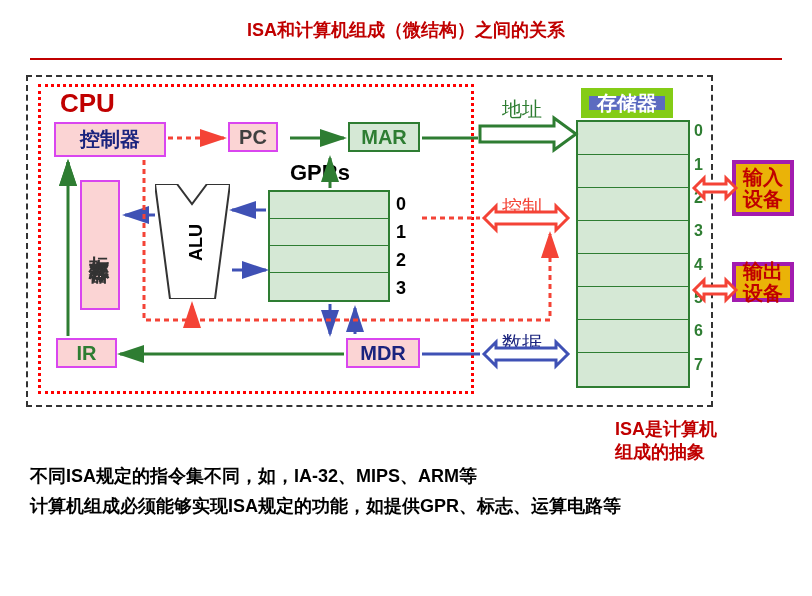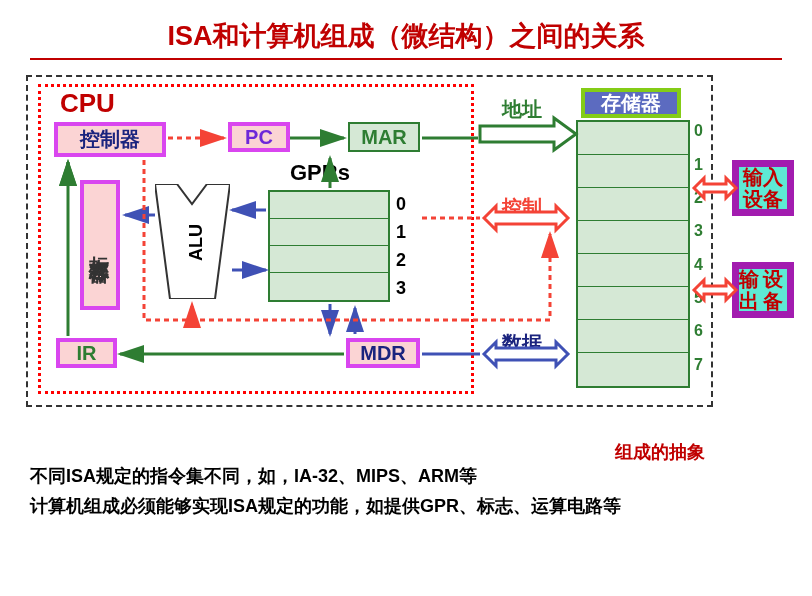--- a/index.html
+++ b/index.html
@@ -1,47 +1,47 @@
 <!DOCTYPE html>
 <html><head>
 <meta charset="utf-8">
 <style>
 *{box-sizing:border-box;margin:0;padding:0}
 body{width:812px;height:596px;background:#fff;font-family:"Microsoft YaHei",Arial,sans-serif;position:relative;overflow:hidden}
-.title{position:absolute;top:18px;left:0;right:0;text-align:center;color:#c00000;font-size:27px;font-weight:bold}
+.title{position:absolute;top:18px;left:0;right:0;text-align:center;color:#c00000;font-size:18px;font-weight:bold}
 .title-underline{position:absolute;top:58px;left:30px;right:30px;height:2px;background:#c00000}
 .outer-box{position:absolute;top:75px;left:26px;width:687px;height:332px;border:2px dashed #333}
 .cpu-box{position:absolute;top:84px;left:38px;width:436px;height:310px;border:3px dotted #f00}
 .cpu-label{position:absolute;top:88px;left:60px;color:#c00000;font-size:26px;font-weight:bold}
 .block{position:absolute;display:flex;align-items:center;justify-content:center;font-weight:bold;font-size:20px}
-.pink-block{background:#fbd4d4;border:4px solid #d946ef}
+.pink-block{background:#fbd4d4;border:2px solid #d946ef}
 .green-block{background:#d5e8d5;border:2px solid #2e7d32}
-.purple-block{background:#5eead4;border:7px solid #a21caf}
+.purple-block{background:#eab308;border:4px solid #a21caf}
 .controller{top:122px;left:54px;width:112px;height:35px;color:#1a237e}
-.pc{top:122px;left:228px;width:62px;height:30px;color:#6d28d9}
+.pc{top:122px;left:228px;width:50px;height:30px;color:#404040}
 .mar{top:122px;left:348px;width:72px;height:30px;color:#2e7d32}
 .flags{top:180px;left:80px;width:40px;height:130px;color:#333;writing-mode:vertical-lr;letter-spacing:2px}
 .alu{position:absolute;top:184px;left:155px;width:75px;height:115px}
 .alu svg{width:100%;height:100%}
 .alu-label{position:absolute;top:232px;left:178px;transform:rotate(-90deg);font-weight:bold;font-size:18px}
 .gprs-label{position:absolute;top:160px;left:290px;font-weight:bold;font-size:22px}
 .gprs{position:absolute;top:190px;left:268px;width:122px;height:112px;border:2px solid #2e7d32;background:#d5e8d5}
 .gprs-row{height:25%;border-bottom:1px solid #2e7d32}
 .gprs-row:last-child{border-bottom:none}
 .gprs-num{position:absolute;left:396px;font-weight:bold;font-size:18px}
 .ir{top:338px;left:56px;width:61px;height:30px;color:#2e7d32}
 .mdr{top:338px;left:346px;width:74px;height:30px;color:#1a237e}
-.memory-label{top:88px;left:581px;width:100px;height:30px;color:#fff;background:#5c6bc0;border:4px solid #84cc16}
+.memory-label{top:88px;left:581px;width:92px;height:30px;color:#fff;background:#5c6bc0;border:8px solid #84cc16}
 .memory{position:absolute;top:120px;left:576px;width:114px;height:268px;border:2px solid #2e7d32;background:#d5e8d5}
 .mem-row{height:12.5%;border-bottom:1px solid #2e7d32}
 .mem-row:last-child{border-bottom:none}
 .mem-num{position:absolute;left:694px;font-weight:bold;font-size:16px;color:#2e7d32}
 .input-dev{top:160px;left:732px;width:62px;height:56px;color:#c00000;flex-direction:column;line-height:1.1}
-.output-dev{top:262px;left:732px;width:62px;height:56px;color:#c00000;flex-direction:row;line-height:1.1}
-.arrow-label{position:absolute;font-weight:bold;font-size:20px}
+.output-dev{top:262px;left:732px;width:62px;height:40px;color:#c00000;flex-direction:column;line-height:1.1}
+.arrow-label{position:absolute;font-weight:normal;font-size:20px}
 .addr-label{top:96px;left:502px;color:#2e7d32}
 .ctrl-label{top:194px;left:502px;color:#f44336}
 .data-label{top:330px;left:502px;color:#1a237e}
 .isa-note{position:absolute;top:418px;left:615px;color:#c00000;font-weight:bold;font-size:18px;line-height:1.3}
 .body-text{position:absolute;top:462px;left:30px;right:30px;font-weight:bold;font-size:18px;line-height:1.65}
 
 .svg-overlay{position:absolute;top:0;left:0;width:812px;height:596px;pointer-events:none}
 </style>
 </head>
 <body>
@@ -162,20 +162,20 @@
 
 <line x1="422" y1="354" x2="480" y2="354" stroke="#3f51b5" stroke-width="3"></line>
 <line x1="422" y1="138" x2="478" y2="138" stroke="#2e7d32" stroke-width="3"></line>
 <line x1="422" y1="218" x2="480" y2="218" stroke="#f44336" stroke-width="3" stroke-dasharray="5,4"></line>
 
 <polygon points="694,188 704,178 704,184 726,184 726,178 736,188 726,198 726,192 704,192 704,198" fill="#fff" stroke="#f44336" stroke-width="3"></polygon>
 <polygon points="694,290 704,280 704,286 726,286 726,280 736,290 726,300 726,294 704,294 704,300" fill="#fff" stroke="#f44336" stroke-width="3"></polygon>
 </svg>
 
 <div class="isa-note">
-  <br>
+  <span>ISA是计算机</span><br>
   <span>组成的抽象</span>
 </div>
 
 <div class="body-text">
   <div>不同ISA规定的指令集不同，如，IA-32、MIPS、ARM等</div>
   <div>计算机组成必须能够实现ISA规定的功能，如提供GPR、标志、运算电路等</div>
 </div>
 
 </body></html>

